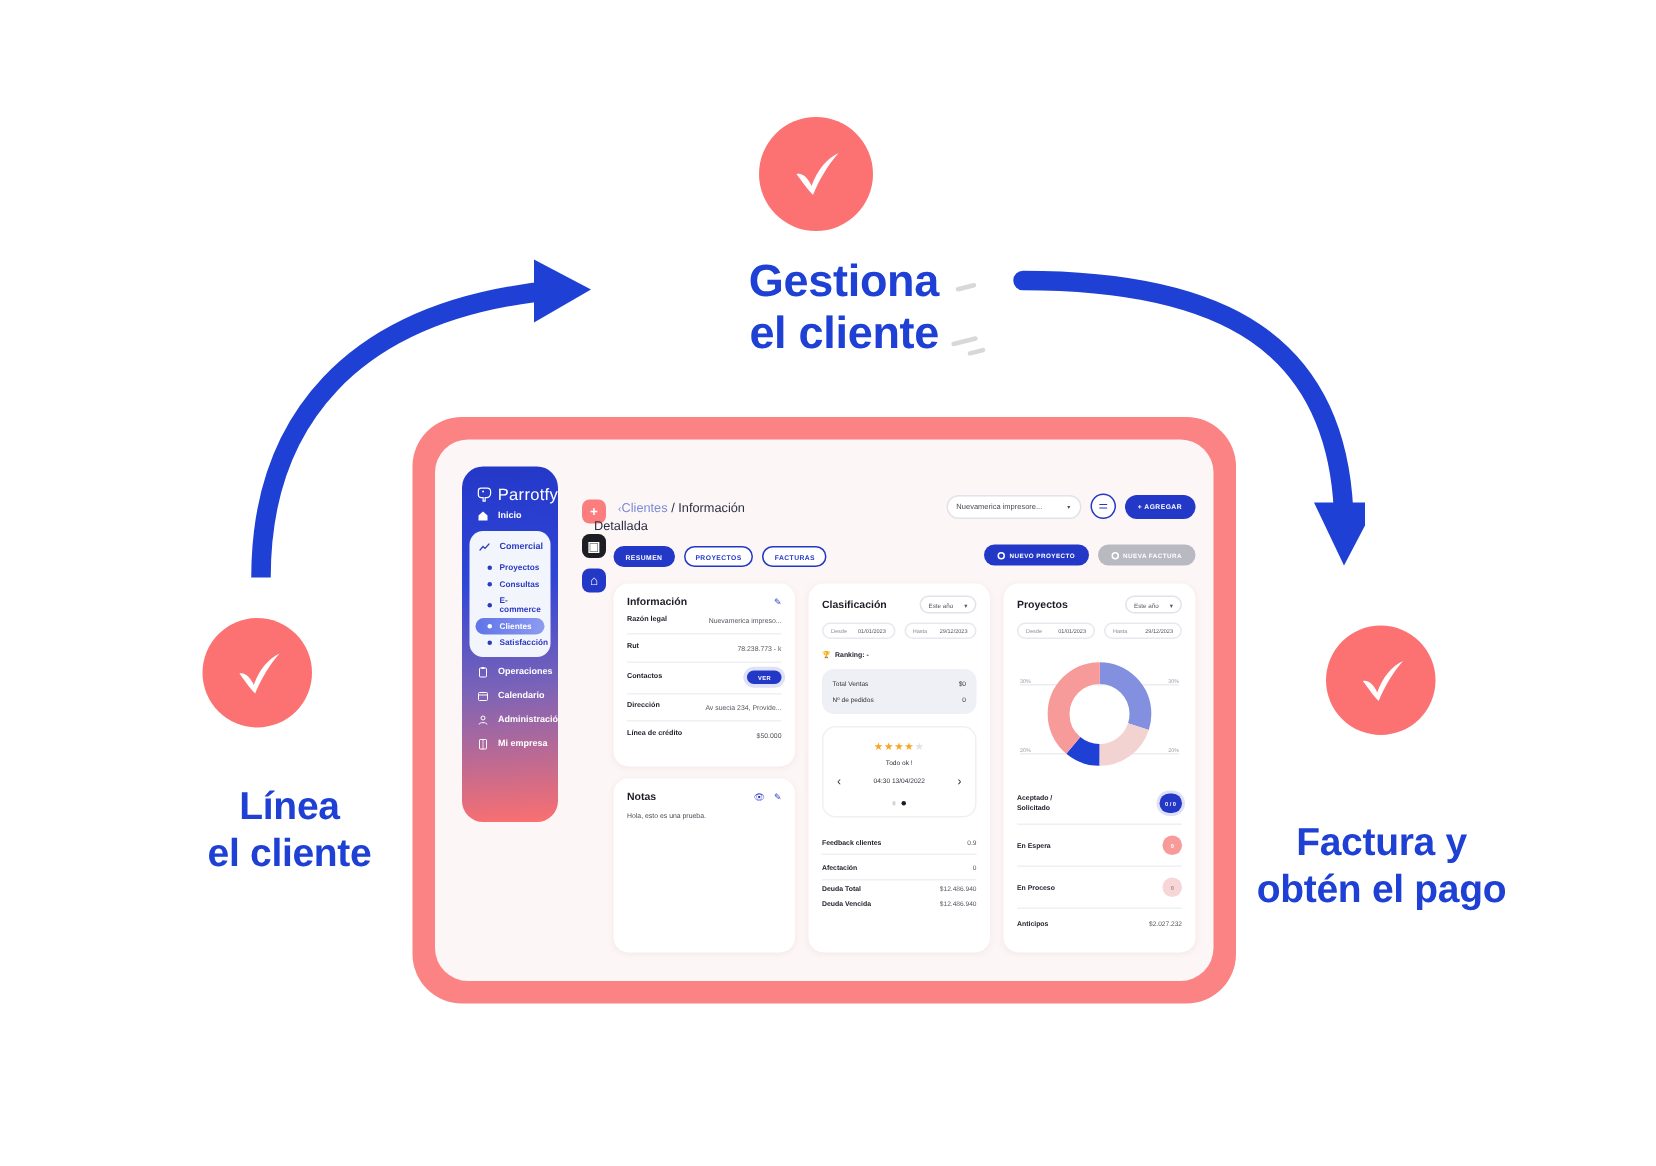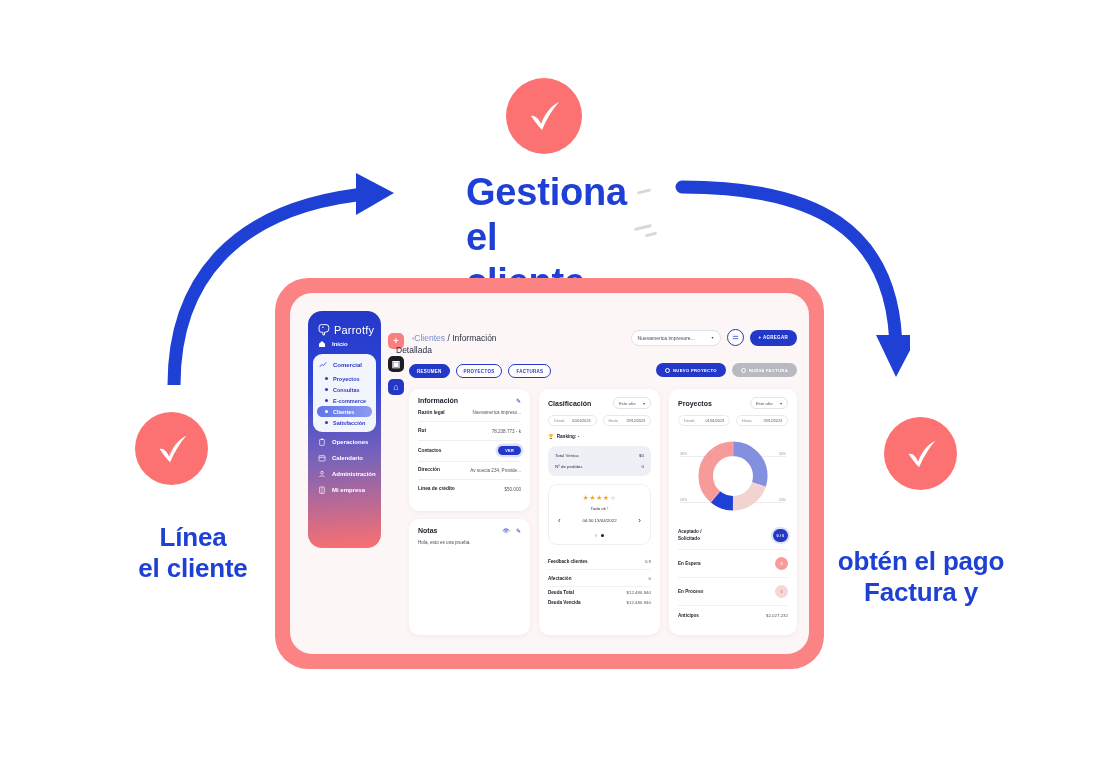--- a/index.html
+++ b/index.html
@@ -28,21 +28,21 @@
   #check-right { left: 884px; top: 417px; width: 73px; height: 73px; }
 
   
   .callout {
     position: absolute;
     color: #1f40d4;
     font-weight: bold;
     line-height: 1.18;
     letter-spacing: -0.2px;
   }
-  #callout-top   { left: 466px; top: 170px; font-size: 38px; text-align: left; width: 160px;}
+  #callout-top   { left: 466px; top: 170px; font-size: 30px; text-align: right; width: 160px;}
   #callout-left  { left: 128px; top: 522px; font-size: 26px; text-align: center; width: 130px;}
   #callout-right { left: 832px; top: 546px; font-size: 26px; text-align: center; width: 178px;}
 
   
   .dash { position: absolute; background: #d8d8d8; height: 3px; border-radius: 2px; transform: rotate(-14deg); }
   #dash-1 { left: 637px; top: 190px; width: 14px; }
   #dash-2 { left: 634px; top: 226px; width: 18px; }
   #dash-3 { left: 645px; top: 233px; width: 12px; }
 
   
@@ -57,21 +57,21 @@
     position: absolute; left: 12px; top: 12px;
     width: 519px; height: 361px;
     background: #fdf6f6;
     border-radius: 22px;
     overflow: hidden;
   }
 
   
   #sidebar {
     position: absolute; left: 18px; top: 18px;
-    width: 73px; height: 237px;
+    width: 64px; height: 237px;
     border-radius: 14px;
     background: linear-gradient(176deg, #2438c8 0%, #2f45d6 32%, #7a63b8 62%, #fb7070 100%);
     color: #fff;
     padding-top: 8px;
     overflow: hidden;
   }
   #brand { display:flex; align-items:center; gap:3px; padding: 4px 0 0 10px; }
   #brand-name { font-size: 11px; font-weight: 500; letter-spacing: .2px; }
   .nav-item {
     display: flex; align-items: center; gap: 6px;
@@ -257,22 +257,22 @@
 
   <div id="callout-top" class="callout">
     <div>Gestiona</div>
     <div>el cliente</div>
   </div>
   <div id="callout-left" class="callout">
     <div>Línea</div>
     <div>el cliente</div>
   </div>
   <div id="callout-right" class="callout">
+    <div>Factura y</div>
     <div>obtén el pago</div>
-    <div>Factura y</div>
   </div>
 
   <div id="dash-1" class="dash"></div>
   <div id="dash-2" class="dash"></div>
   <div id="dash-3" class="dash"></div>
 
   <div id="device-frame">
     <div id="device-screen">
 
       <div id="sidebar">

